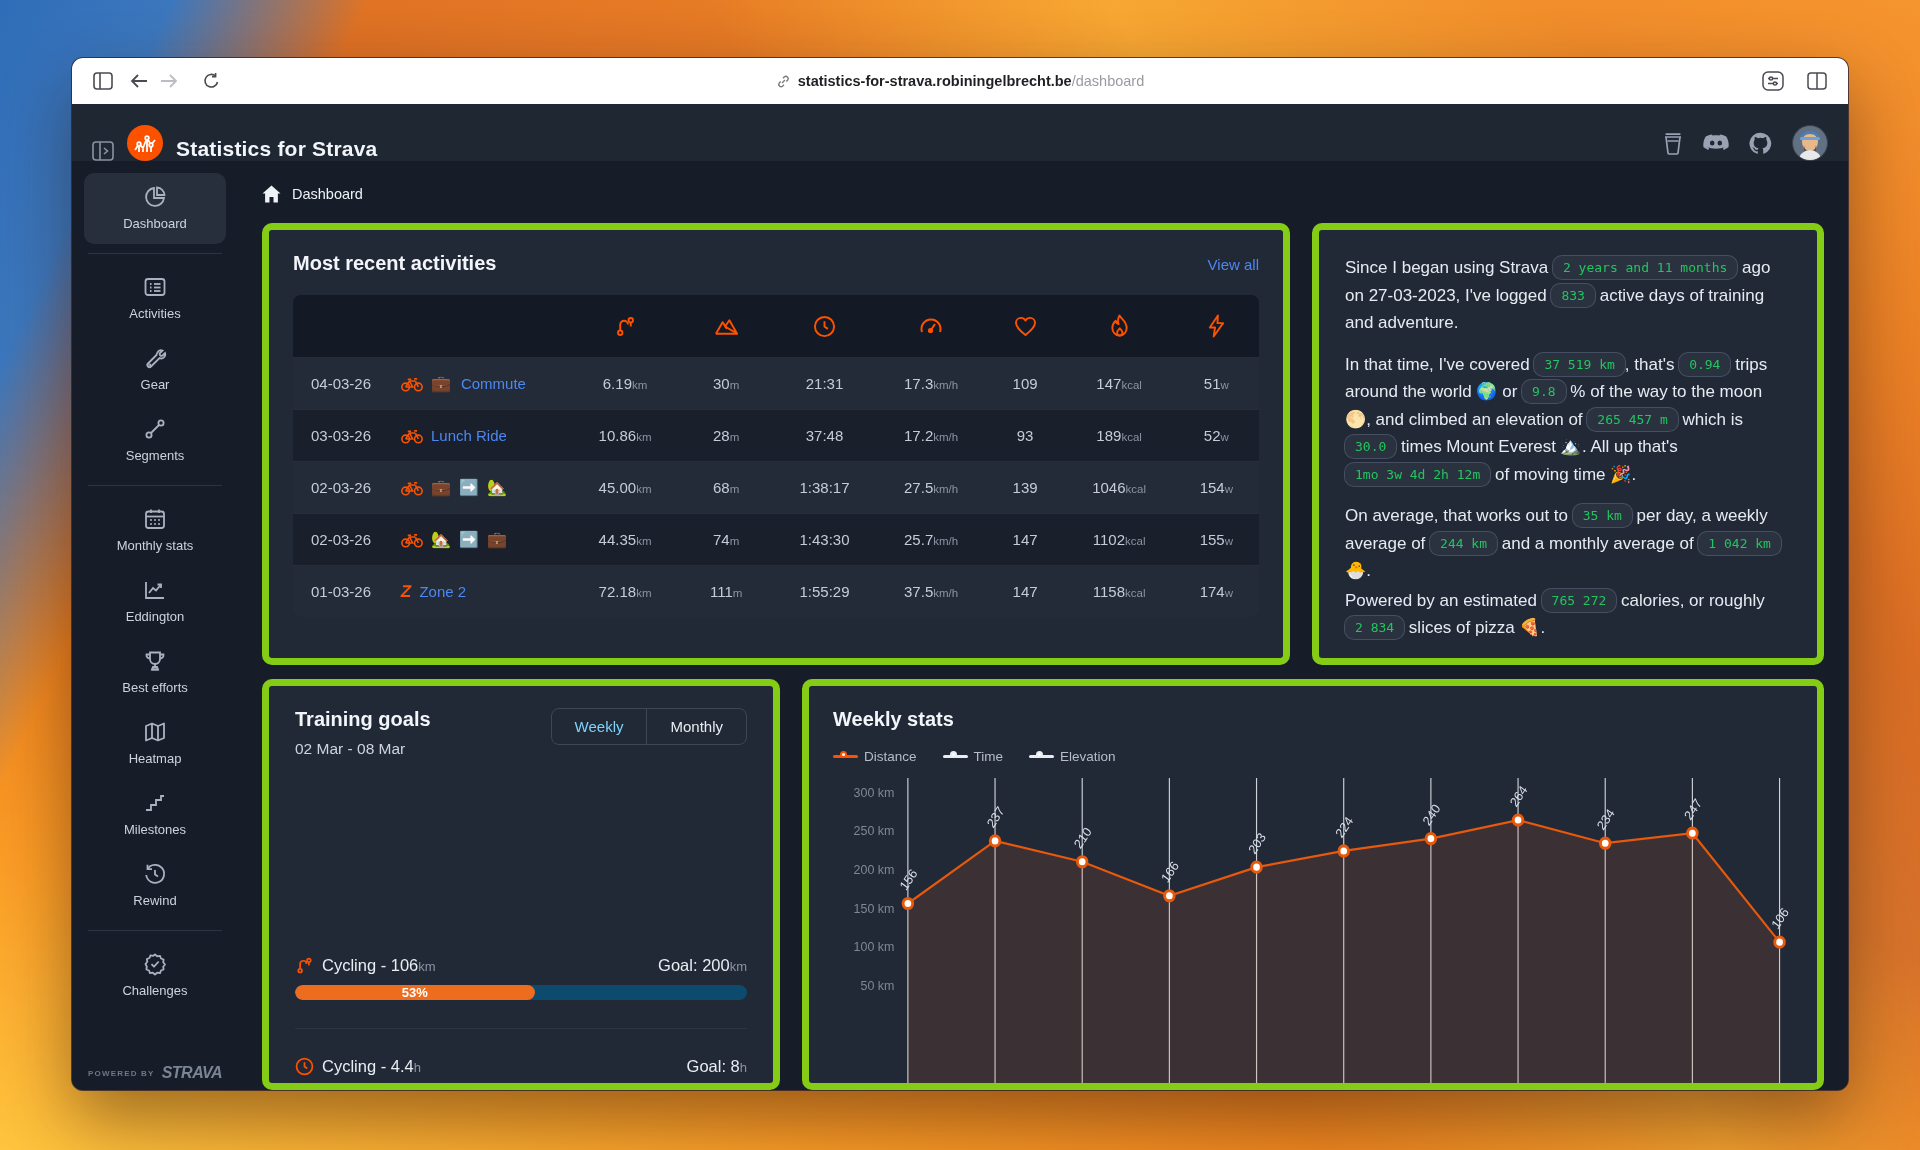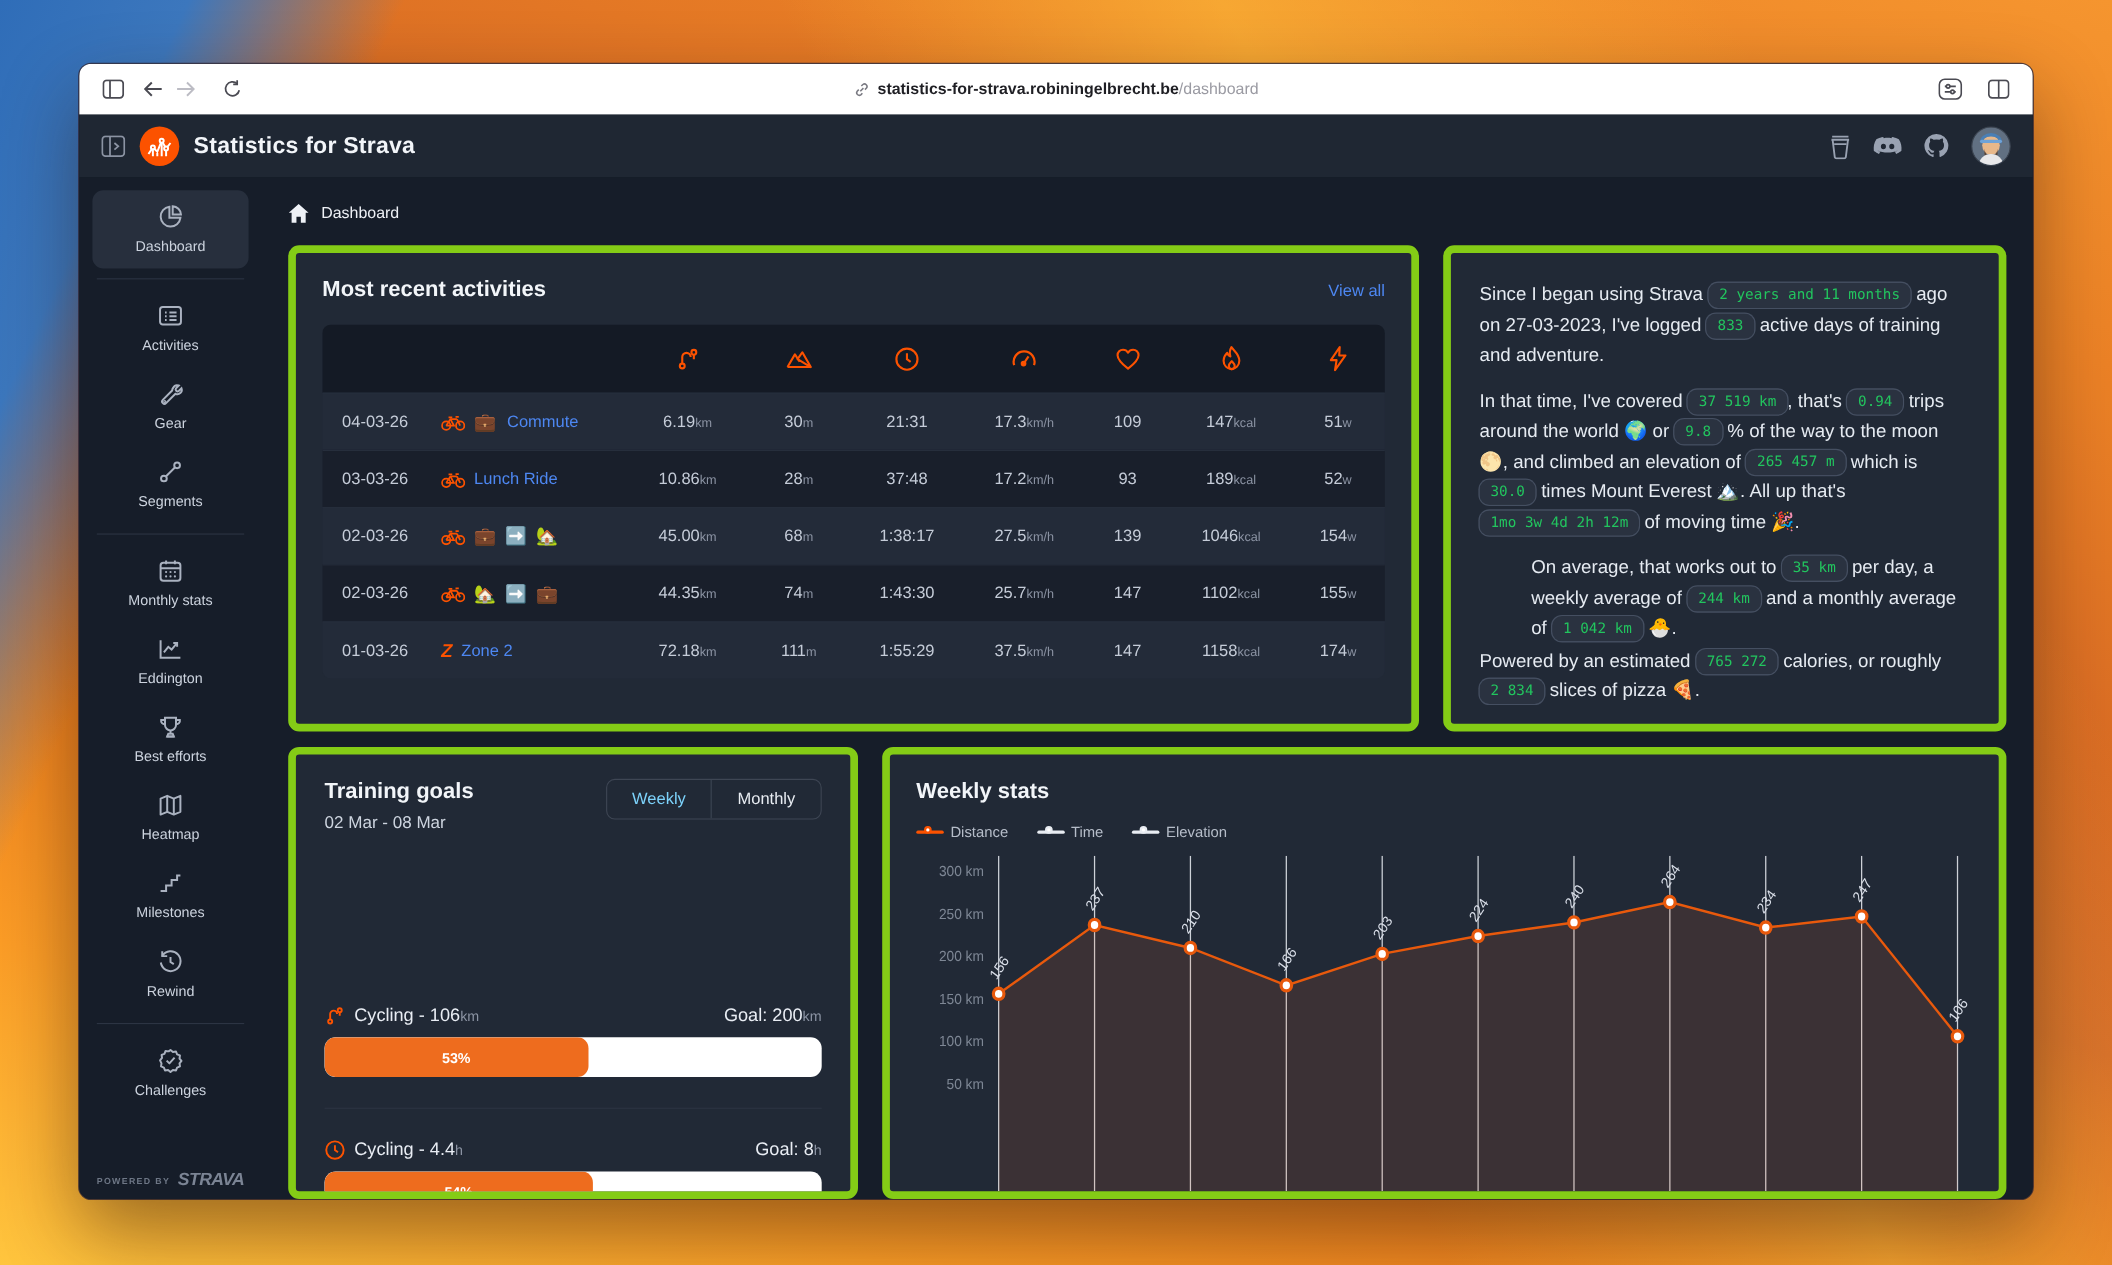--- a/index.html
+++ b/index.html
@@ -25,21 +25,21 @@
   .toolbar { height:46px; background:#ffffff; display:flex; align-items:center; padding:0 16px; position:relative; }
   .tb-btn { width:30px; height:30px; display:flex; align-items:center; justify-content:center; border-radius:6px; color:#4a4a52; }
   .tb-btn svg { display:block; }
   .tb-btn.dim { color:#bcbcc4; }
   .url-wrap { position:absolute; left:0; right:0; display:flex; justify-content:center; align-items:center; gap:7px; pointer-events:none; }
   .url-main { font-size:14.5px; font-weight:700; color:#1f1f24; }
   .url-path { font-size:14.5px; color:#9a9aa2; font-weight:400; }
   .tb-right { margin-left:auto; display:flex; gap:14px; }
 
   
-  .app-header { height:57px; background:#1f2733; display:flex; align-items:center; padding:0 20px; gap:13px; }
+  .app-header { height:57px; background:#1f2733; display:flex; align-items:flex-end; padding:0 20px; gap:13px; }
   .collapse-btn { color:#8b93a3; display:flex; }
   .logo { width:36px; height:36px; border-radius:50%; background:#fc5200; display:flex; align-items:center; justify-content:center; }
   .app-title { font-size:21px; font-weight:700; color:#f2f5f9; letter-spacing:.2px; }
   .hdr-right { margin-left:auto; display:flex; align-items:center; gap:20px; color:#99a2b2; }
   .hdr-right svg { display:block; }
   .avatar { width:36px; height:36px; border-radius:50%; overflow:hidden; background:#57616e; border:1px solid #3a4350; }
 
   
   .content { display:flex; height:calc(100% - 103px); background:#161d29; }
 
@@ -79,36 +79,36 @@
   .cell-name { display:flex; align-items:center; gap:8px; min-width:0; }
   .cell-name .emojis { font-size:16px; letter-spacing:2px; }
   .cell-num { text-align:center; white-space:nowrap; }
   .unit { font-size:11.5px; color:#8b93a3; }
   .act-link { color:#4d87f2; cursor:pointer; white-space:nowrap; }
   .zwift-z { color:#fc5200; font-weight:800; font-size:17px; transform:skewX(-10deg); display:inline-block; }
 
   
   .card-summary { width:512px; flex:none; padding:24px 26px; font-size:17px; color:#e6ebf2; line-height:1.62; overflow:hidden; }
   .card-summary p { margin-bottom:14px; }
-  .card-summary p.tight { margin-bottom:2px;margin-left:47px; }
+  .card-summary p.tight { margin-bottom:2px; }
   .badge { display:inline-block; background:#2a3240; border:1px solid #48526400; box-shadow:0 0 0 1px #454f61; border-radius:9px; padding:0 9px; font-family:"DejaVu Sans Mono", monospace; font-size:13px; line-height:21px; color:#22c55e; white-space:nowrap; vertical-align:1px; }
 
   
   .card-goals { width:518px; flex:none; padding:22px 26px; display:flex; flex-direction:column;gap:10px; }
   .goals-head { display:flex; justify-content:space-between; align-items:flex-start; }
   .goals-sub { color:#cdd4df; font-size:15.5px; margin-top:9px; }
   .tabs { border:1px solid #3e4654; border-radius:8px; display:flex; overflow:hidden; font-size:15px; }
   .tab { padding:9px 23px; color:#e8ecf2; cursor:pointer; }
   .tab.active { color:#7dd3fc; }
   .tab + .tab { border-left:1px solid #3e4654; }
   .goals-spacer { flex:1; }
   .goal-row { display:flex; justify-content:space-between; align-items:center; font-size:16.5px; color:#e9edf4; margin-bottom:10px; }
   .goal-left { display:flex; align-items:center; gap:8px; }
   .goal-left svg { color:#fc5200; }
-  .bar { height:36px; border-radius:10px; background:#ffffff; position:relative; overflow:hidden; }
+  .bar { height:15px; border-radius:10px; background:#0c4a6e; position:relative; overflow:hidden; }
   .fill { position:absolute; left:0; top:0; height:100%; background:#ee6c1e; border-radius:10px; display:flex; align-items:center; justify-content:center; color:#fff; font-size:13px; font-weight:700; }
   .goal-divider { height:1px; background:#2c3443; margin:18px 0; }
   .goal-block.last { margin-bottom:-40px; }
 
   
   .card-weekly { flex:1; min-width:0; padding:22px 24px 0; display:flex; flex-direction:column; }
   .legend { display:flex; gap:26px; margin-top:18px; }
   .legend-item { display:flex; align-items:center; gap:6px; cursor:pointer; }
   .legend-line { width:25px; height:3px; border-radius:2px; position:relative; }
   .legend-dot { position:absolute; left:7px; top:-4.5px; width:7px; height:7px; border-radius:50%; background:#fff; border:2.5px solid currentColor; }

